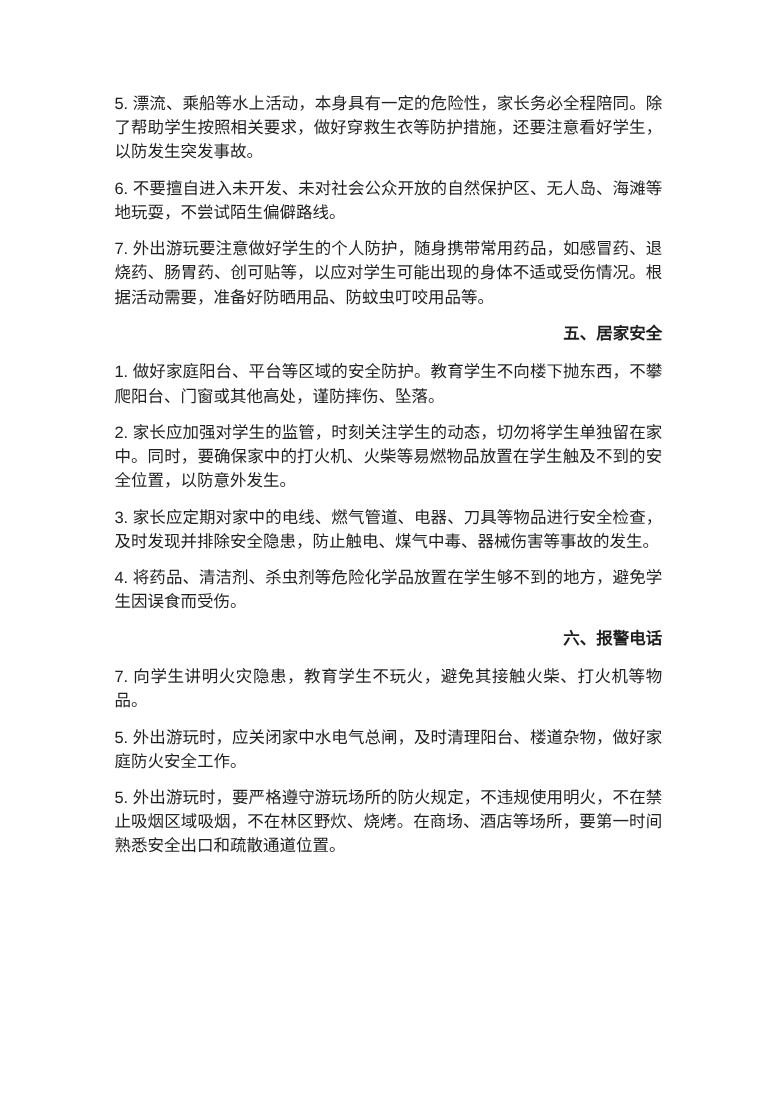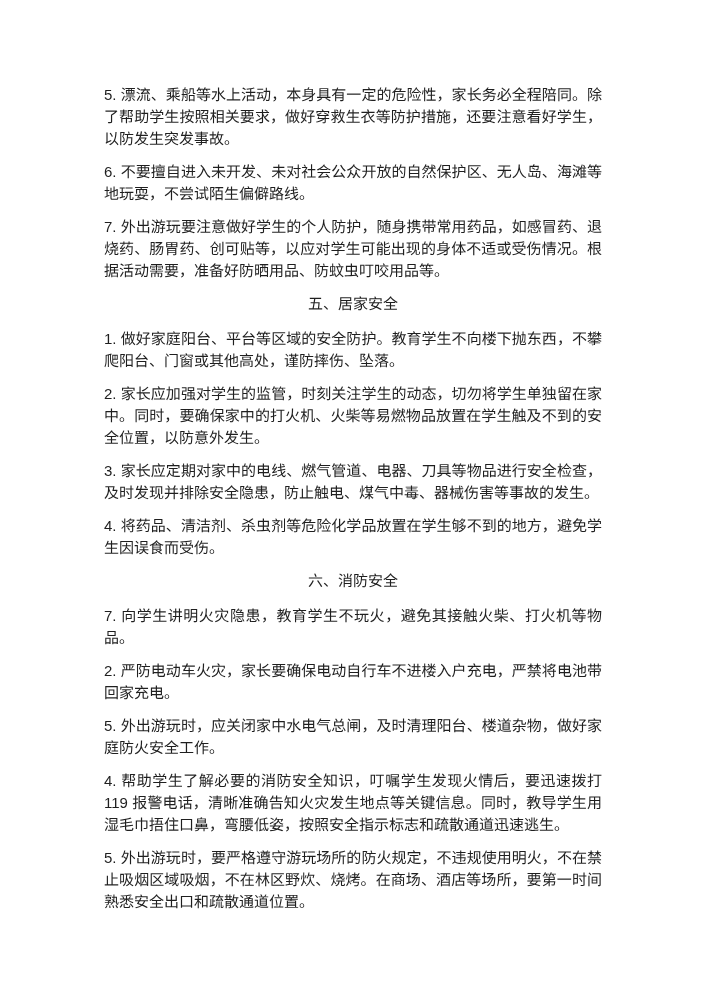--- a/index.html
+++ b/index.html
@@ -32,37 +32,35 @@
       text-align: justify;
       text-justify: inter-ideograph;
     }
     .para {
       margin: 0 0 11px 0;
     }
     .heading {
       margin: 0 0 13px 0;
       font-size: 15px;
       line-height: 22px;
-      font-weight: 400;
-      text-align: center;
+      font-weight: 700;
+      text-align: right;
     }
   </style>
 </head>
 <body>
 
 <div class="doc-page">
   <div class="doc-content">
     <p class="para">5. 漂流、乘船等水上活动，本身具有一定的危险性，家长务必全程陪同。除了帮助学生按照相关要求，做好穿救生衣等防护措施，还要注意看好学生，以防发生突发事故。</p>
     <p class="para">6. 不要擅自进入未开发、未对社会公众开放的自然保护区、无人岛、海滩等地玩耍，不尝试陌生偏僻路线。</p>
     <p class="para">7. 外出游玩要注意做好学生的个人防护，随身携带常用药品，如感冒药、退烧药、肠胃药、创可贴等，以应对学生可能出现的身体不适或受伤情况。根据活动需要，准备好防晒用品、防蚊虫叮咬用品等。</p>
     <h2 class="heading">五、居家安全</h2>
     <p class="para">1. 做好家庭阳台、平台等区域的安全防护。教育学生不向楼下抛东西，不攀爬阳台、门窗或其他高处，谨防摔伤、坠落。</p>
     <p class="para">2. 家长应加强对学生的监管，时刻关注学生的动态，切勿将学生单独留在家中。同时，要确保家中的打火机、火柴等易燃物品放置在学生触及不到的安全位置，以防意外发生。</p>
     <p class="para">3. 家长应定期对家中的电线、燃气管道、电器、刀具等物品进行安全检查，及时发现并排除安全隐患，防止触电、煤气中毒、器械伤害等事故的发生。</p>
     <p class="para">4. 将药品、清洁剂、杀虫剂等危险化学品放置在学生够不到的地方，避免学生因误食而受伤。</p>
-    <h2 class="heading">六、消防安全</h2>
+    <h2 class="heading">六、报警电话</h2>
     <p class="para">7. 向学生讲明火灾隐患，教育学生不玩火，避免其接触火柴、打火机等物品。</p>
-    <p class="para">2. 严防电动车火灾，家长要确保电动自行车不进楼入户充电，严禁将电池带回家充电。</p>
     <p class="para">5. 外出游玩时，应关闭家中水电气总闸，及时清理阳台、楼道杂物，做好家庭防火安全工作。</p>
-    <p class="para">4. 帮助学生了解必要的消防安全知识，叮嘱学生发现火情后，要迅速拨打 119 报警电话，清晰准确告知火灾发生地点等关键信息。同时，教导学生用湿毛巾捂住口鼻，弯腰低姿，按照安全指示标志和疏散通道迅速逃生。</p>
     <p class="para">5. 外出游玩时，要严格遵守游玩场所的防火规定，不违规使用明火，不在禁止吸烟区域吸烟，不在林区野炊、烧烤。在商场、酒店等场所，要第一时间熟悉安全出口和疏散通道位置。</p>
   </div>
 </div>
 
 </body></html>

